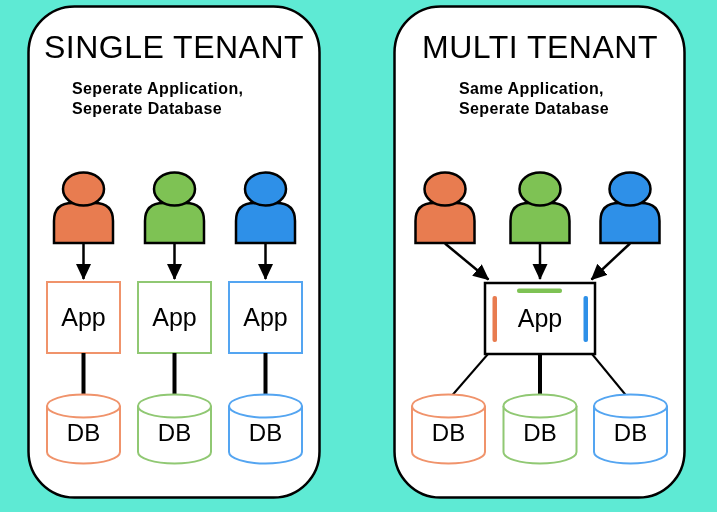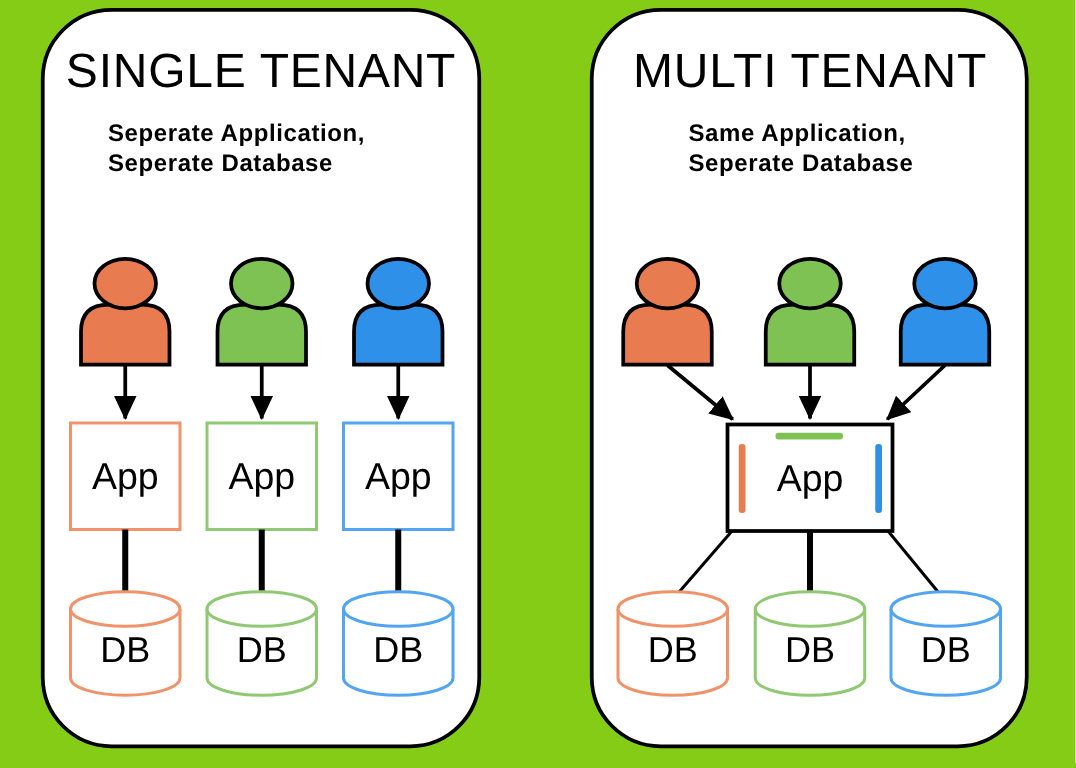--- a/index.html
+++ b/index.html
@@ -1,16 +1,16 @@
 <!DOCTYPE html>
 <html><head>
 <meta charset="utf-8">
 <style>
   html,body{margin:0;padding:0;background:#fff;}
-  .stage{position:relative;width:717px;height:512px;background:#84cc16;overflow:hidden;
+  .stage{position:relative;width:717px;height:512px;background:#5eead4;overflow:hidden;
          font-family:"Liberation Sans",sans-serif;}
   svg{display:block;}
   .panel{fill:#ffffff;stroke:#000000;stroke-width:2.5;}
   .title{font-family:"Liberation Sans",sans-serif;font-size:32px;font-weight:400;
          letter-spacing:.5px;fill:#000;text-anchor:middle;}
   .subtitle{font-family:"Liberation Sans",sans-serif;font-size:16px;font-weight:700;
             letter-spacing:.4px;fill:#000;text-anchor:start;}
   .node-label{font-family:"Liberation Sans",sans-serif;font-size:25px;font-weight:400;
               fill:#000;text-anchor:middle;}
   .db-label{font-family:"Liberation Sans",sans-serif;font-size:24px;font-weight:400;

